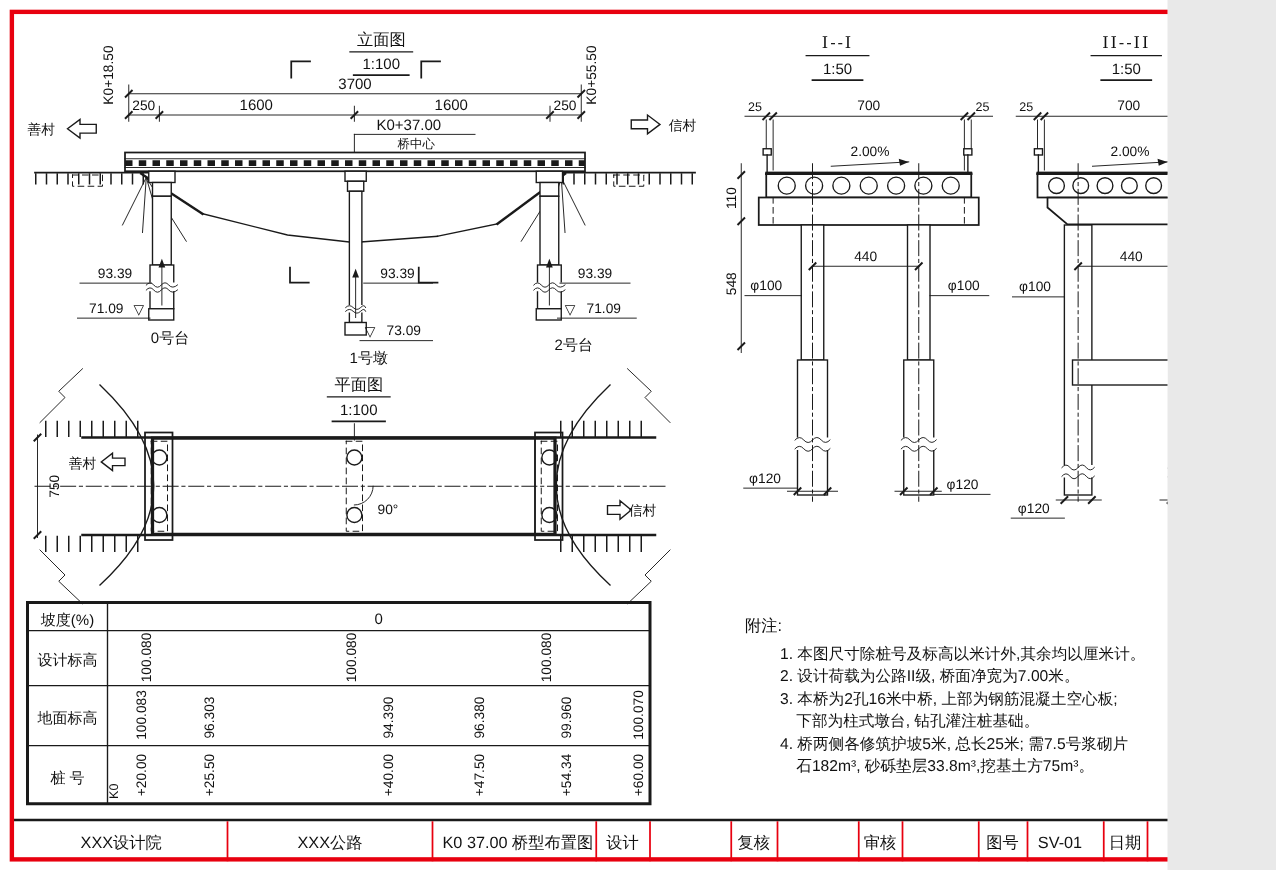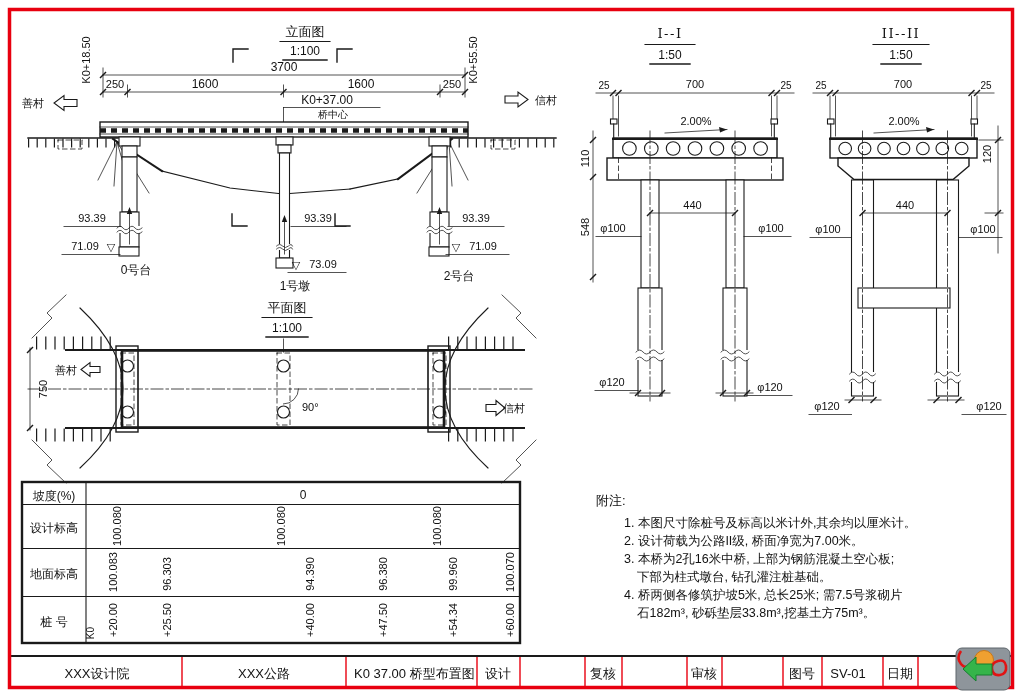--- a/index.html
+++ b/index.html
@@ -1,16 +1,16 @@
 <!DOCTYPE html>
 <html><head>
 <meta charset="utf-8">
 <style>
   html,body{margin:0;padding:0;background:#e9e9e9;}
-  #page{position:relative;width:1021px;height:696px;background:#ffffff;overflow:hidden;
+  #page{position:relative;width:934px;height:696px;background:#ffffff;overflow:hidden;
         font-family:"Liberation Sans",sans-serif;}
   svg{position:absolute;left:0;top:0;}
   .ln{stroke:#1a1a1a;stroke-width:1.1;fill:none;stroke-linecap:square;}
   .w2{stroke-width:2;}
   .w14{stroke-width:1.4;}
   .w26{stroke-width:2.6;}
   .thin{stroke-width:0.75;}
   .fillw{fill:#ffffff;}
   .dash{stroke-dasharray:4.5 3.5;stroke-width:0.8;}
   .dashdot{stroke-dasharray:12 3 2.5 3;stroke-width:0.8;}

